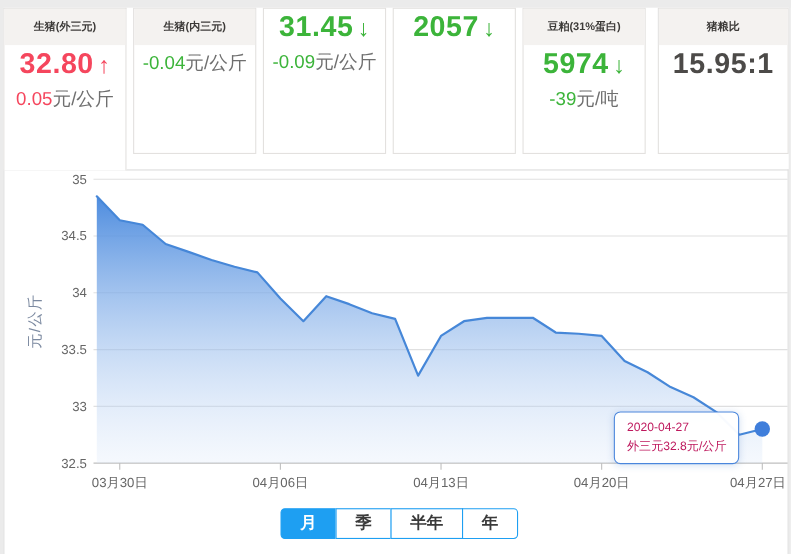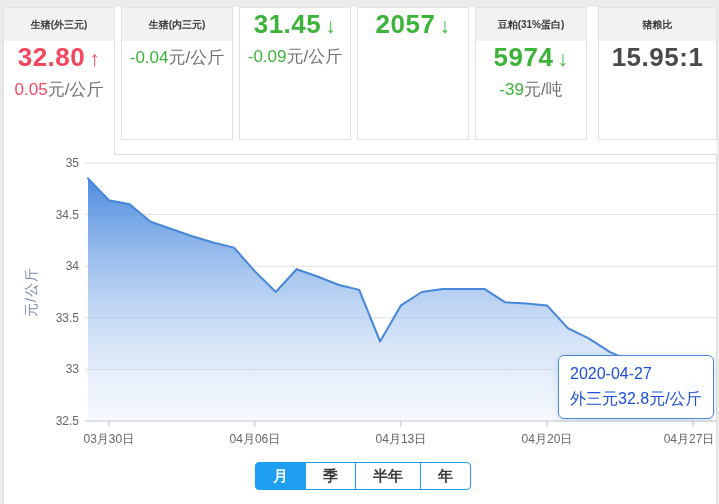--- a/index.html
+++ b/index.html
@@ -34,23 +34,23 @@
   .down .card-value,.down .delta{color:#3cb43a}
   .ratio .card-value{color:#4c4a48}
 
   
   .chart-panel{position:absolute;left:3px;top:154px;width:714px;height:350px;
         background:#fff;border:1px solid #dcdcdc;border-bottom:none;box-sizing:border-box;z-index:1}
   #chart-svg{position:absolute;left:0;top:0;width:719px;height:504px;z-index:2;pointer-events:none}
   #chart-svg text{font-family:"Liberation Sans","DejaVu Sans",sans-serif}
 
   
-  .tooltip{position:absolute;left:558px;top:355px;z-index:4;
+  .tooltip{position:absolute;left:558px;top:374px;z-index:4;
         background:rgba(255,255,255,.96);border:1.5px solid #4a86dc;border-radius:6px;
-        padding:6px 11px;font-size:16px;color:#1d4ed8;line-height:1.55;
+        padding:6px 11px;font-size:11px;color:#be185d;line-height:1.55;
         box-shadow:0 1px 7px rgba(80,130,200,.22);white-space:nowrap}
   .tooltip span{display:block}
 
   
   .tabs{position:absolute;left:255px;top:462px;display:flex;z-index:5}
   .tab{height:28px;line-height:26px;box-sizing:border-box;padding:0 17px;
         background:#fff;border:1px solid #1e9ff2;margin-left:-1px;
         font-size:15px;font-weight:bold;color:#3a3a3a;cursor:pointer;
         font-family:inherit}
   .tab:first-child{border-radius:4px 0 0 4px;margin-left:0}

